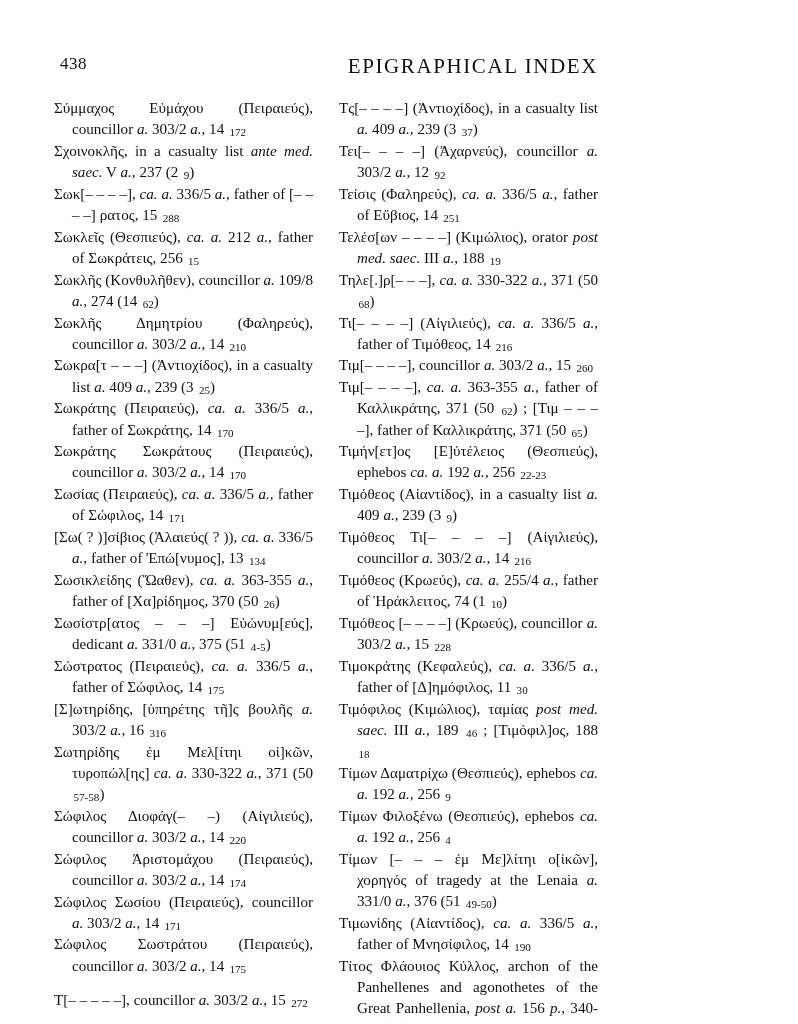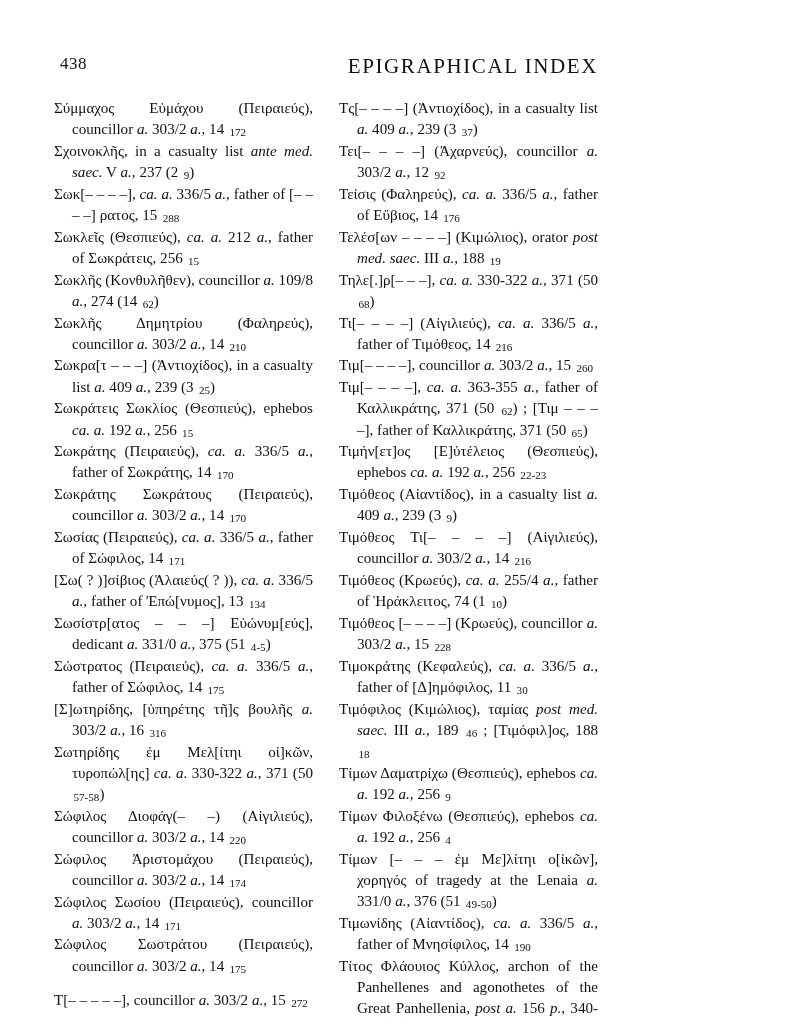--- a/index.html
+++ b/index.html
@@ -88,39 +88,39 @@
 
   <div class="columns">
     <div class="col" id="col0">
         <p class="entry">Σύμμαχος Εὐμάχου (Πειραιεύς), councillor <i>a.</i> 303/2 <i>a.</i>, 14 <span class="sub">172</span></p>
         <p class="entry">Σχοινοκλῆς, in a casualty list <i>ante med. saec.</i> V <i>a.</i>, 237 (2 <span class="sub">9</span>)</p>
         <p class="entry">Σωκ[– – – –], <i>ca. a.</i> 336/5 <i>a.</i>, father of [– – – –] ρατος, 15 <span class="sub">288</span></p>
         <p class="entry">Σωκλεῖς (Θεσπιεύς), <i>ca. a.</i> 212 <i>a.</i>, father of Σωκράτεις, 256 <span class="sub">15</span></p>
         <p class="entry">Σωκλῆς (Κονθυλῆθεν), councillor <i>a.</i> 109/8 <i>a.</i>, 274 (14 <span class="sub">62</span>)</p>
         <p class="entry">Σωκλῆς Δημητρίου (Φαληρεύς), councillor <i>a.</i> 303/2 <i>a.</i>, 14 <span class="sub">210</span></p>
         <p class="entry">Σωκρα[τ – – –] (Ἀντιοχίδος), in a casualty list <i>a.</i> 409 <i>a.</i>, 239 (3 <span class="sub">25</span>)</p>
-        <p class="entry">Σωκράτεις Σωκλίος (Θεσπιεύς), ephebos <i>ca. a.</i> 192 <i>a.</i>, 256 <span class="sub">15</span></p>
         <p class="entry">Σωκράτης (Πειραιεύς), <i>ca. a.</i> 336/5 <i>a.</i>, father of Σωκράτης, 14 <span class="sub">170</span></p>
         <p class="entry">Σωκράτης Σωκράτους (Πειραιεύς), councillor <i>a.</i> 303/2 <i>a.</i>, 14 <span class="sub">170</span></p>
         <p class="entry">Σωσίας (Πειραιεύς), <i>ca. a.</i> 336/5 <i>a.</i>, father of Σώφιλος, 14 <span class="sub">171</span></p>
         <p class="entry">[Σω( ? )]σίβιος (Ἁλαιεύς( ? )), <i>ca. a.</i> 336/5 <i>a.</i>, father of Ἐπώ[νυμος], 13 <span class="sub">134</span></p>
+        <p class="entry">Σωσικλείδης (Ὤαθεν), <i>ca. a.</i> 363-355 <i>a.</i>, father of [Χα]ρίδημος, 370 (50 <span class="sub">26</span>)</p>
         <p class="entry">Σωσίστρ[ατος – – –] Εὐώνυμ[εύς], dedicant <i>a.</i> 331/0 <i>a.</i>, 375 (51 <span class="sub">4-5</span>)</p>
         <p class="entry">Σώστρατος (Πειραιεύς), <i>ca. a.</i> 336/5 <i>a.</i>, father of Σώφιλος, 14 <span class="sub">175</span></p>
         <p class="entry">[Σ]ωτηρίδης, [ὑπηρέτης τῆ]ς βουλῆς <i>a.</i> 303/2 <i>a.</i>, 16 <span class="sub">316</span></p>
         <p class="entry">Σωτηρίδης ἐμ Μελ[ίτηι οἰ]κῶν, τυροπώλ[ης] <i>ca. a.</i> 330-322 <i>a.</i>, 371 (50 <span class="sub">57-58</span>)</p>
         <p class="entry">Σώφιλος Διοφάγ(– –) (Αἰγιλιεύς), councillor <i>a.</i> 303/2 <i>a.</i>, 14 <span class="sub">220</span></p>
         <p class="entry">Σώφιλος Ἀριστομάχου (Πειραιεύς), councillor <i>a.</i> 303/2 <i>a.</i>, 14 <span class="sub">174</span></p>
         <p class="entry">Σώφιλος Σωσίου (Πειραιεύς), councillor <i>a.</i> 303/2 <i>a.</i>, 14 <span class="sub">171</span></p>
         <p class="entry">Σώφιλος Σωστράτου (Πειραιεύς), councillor <i>a.</i> 303/2 <i>a.</i>, 14 <span class="sub">175</span></p>
         <p class="entry gap-above">Τ[– – – – –], councillor <i>a.</i> 303/2 <i>a.</i>, 15 <span class="sub">272</span></p>
       </div>
     <div class="col" id="col1">
         <p class="entry">Τς[– – – –] (Ἀντιοχίδος), in a casualty list <i>a.</i> 409 <i>a.</i>, 239 (3 <span class="sub">37</span>)</p>
         <p class="entry">Τει[– – – –] (Ἀχαρνεύς), councillor <i>a.</i> 303/2 <i>a.</i>, 12 <span class="sub">92</span></p>
-        <p class="entry">Τείσις (Φαληρεύς), <i>ca. a.</i> 336/5 <i>a.</i>, father of Εὔβιος, 14 <span class="sub">176</span></p>
+        <p class="entry">Τείσις (Φαληρεύς), <i>ca. a.</i> 336/5 <i>a.</i>, father of Εὔβιος, 14 <span class="sub">251</span></p>
         <p class="entry">Τελέσ[ων – – – –] (Κιμώλιος), orator <i>post med. saec.</i> III <i>a.</i>, 188 <span class="sub">19</span></p>
         <p class="entry">Τηλε[.]ρ[– – –], <i>ca. a.</i> 330-322 <i>a.</i>, 371 (50 <span class="sub">68</span>)</p>
         <p class="entry">Τι[– – – –] (Αἰγιλιεύς), <i>ca. a.</i> 336/5 <i>a.</i>, father of Τιμόθεος, 14 <span class="sub">216</span></p>
         <p class="entry">Τιμ[– – – –], councillor <i>a.</i> 303/2 <i>a.</i>, 15 <span class="sub">260</span></p>
         <p class="entry">Τιμ[– – – –], <i>ca. a.</i> 363-355 <i>a.</i>, father of Καλλικράτης, 371 (50 <span class="sub">62</span>) ; [Τιμ – – – –], father of Καλλικράτης, 371 (50 <span class="sub">65</span>)</p>
         <p class="entry">Τιμήν[ετ]ος [Ε]ὐτέλειος (Θεσπιεύς), ephebos <i>ca. a.</i> 192 <i>a.</i>, 256 <span class="sub">22-23</span></p>
         <p class="entry">Τιμόθεος (Αἰαντίδος), in a casualty list <i>a.</i> 409 <i>a.</i>, 239 (3 <span class="sub">9</span>)</p>
         <p class="entry">Τιμόθεος Τι[– – – –] (Αἰγιλιεύς), councillor <i>a.</i> 303/2 <i>a.</i>, 14 <span class="sub">216</span></p>
         <p class="entry">Τιμόθεος (Κρωεύς), <i>ca. a.</i> 255/4 <i>a.</i>, father of Ἡράκλειτος, 74 (1 <span class="sub">10</span>)</p>
         <p class="entry">Τιμόθεος [– – – –] (Κρωεύς), councillor <i>a.</i> 303/2 <i>a.</i>, 15 <span class="sub">228</span></p>

